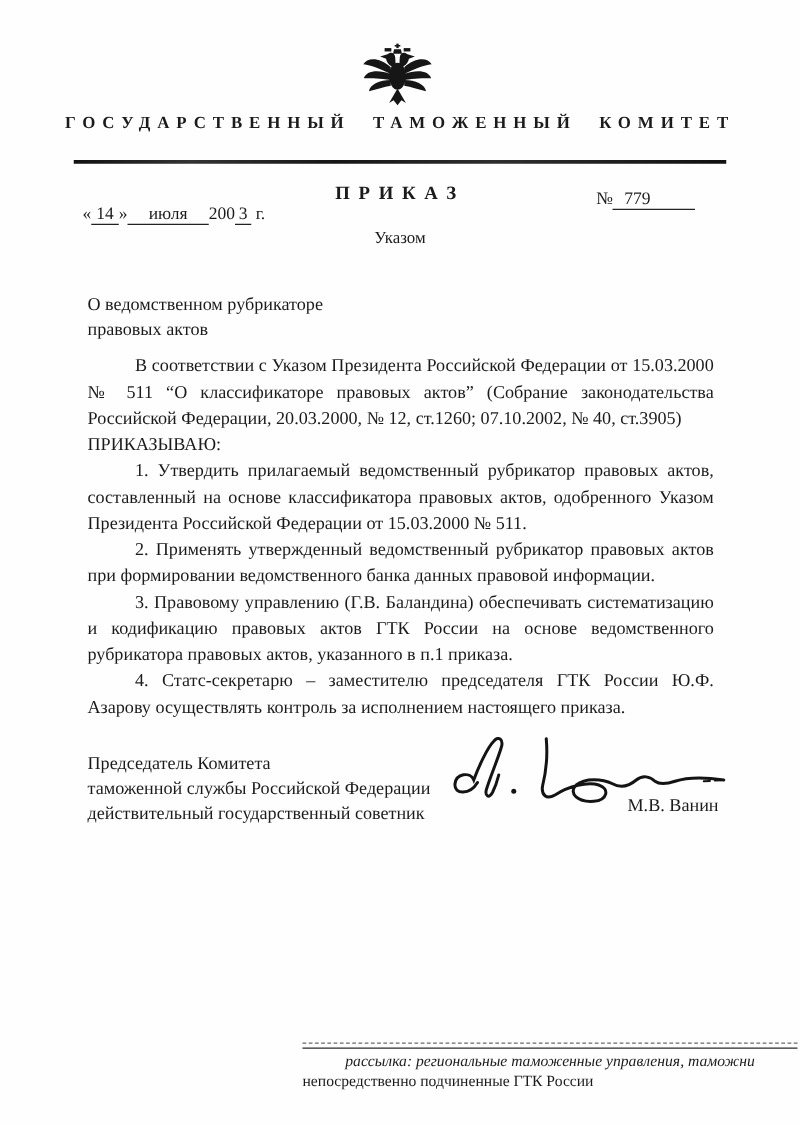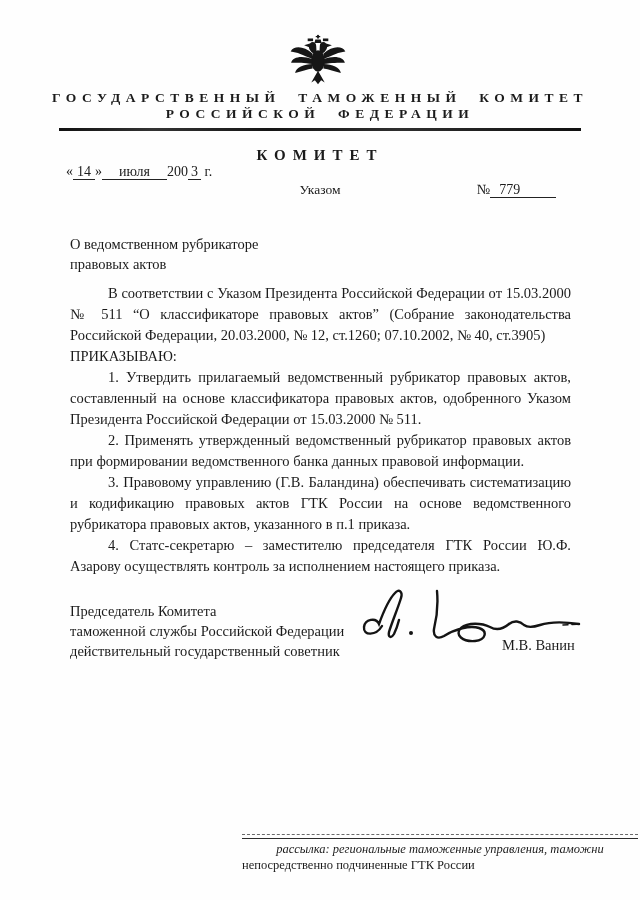--- a/index.html
+++ b/index.html
@@ -54,21 +54,21 @@
   .fill-underline {
     display: inline-block;
     border-bottom: 1px solid #222;
     line-height: 15px;
   }
   .date-day   { padding: 0 4px; }
   .date-month { padding: 0 17px; }
   .date-digit { padding: 0 3px; }
   .number-block {
     position: absolute;
-    top: 182px; left: 477px;
+    top: 152px; left: 477px;
     font-size: 14px;
     white-space: nowrap;
   }
   .number-value { padding: 0 36px 0 9px; }
   .city {
     position: absolute;
     top: 182px; left: 0; right: 0;
     text-align: center;
     font-size: 13.5px;
   }
@@ -169,25 +169,24 @@
         <path d="M38,28 C50,23.5 60.5,25.5 62,32 C54,32 48,32 38,33.5 Z"></path>
         <path d="M38,33.5 C48,33.5 56.5,37.5 57.5,43.5 C50.5,41.5 44,39.5 38,38.5 Z"></path>
 
         <path d="M32,41 L24.5,54 L28.5,51.5 L32,56 L35.5,51.5 L39.5,54 Z"></path>
       </g>
     </svg>
   </div>
 
   <div class="org-name">
     <div class="org-line1">ГОСУДАРСТВЕННЫЙ ТАМОЖЕННЫЙ КОМИТЕТ</div>
-    <div class="org-line2">РОССИЙСКОЙ ФЕДЕРАЦИИ</div>
   </div>
   <div class="header-rule"></div>
 
-  <div class="doc-title">КОМИТЕТ</div>
+  <div class="doc-title">ПРИКАЗ</div>
 
   <div class="date-line">
     <span>«</span><span class="fill-underline date-day">14</span><span>»</span><span class="fill-underline date-month">июля</span><span>200</span><span class="fill-underline date-digit">3</span>&nbsp;<span>г.</span>
   </div>
 
   <div class="number-block">
     <span>№</span><span class="fill-underline number-value">779</span>
   </div>
 
   <div class="city">Указом</div>

